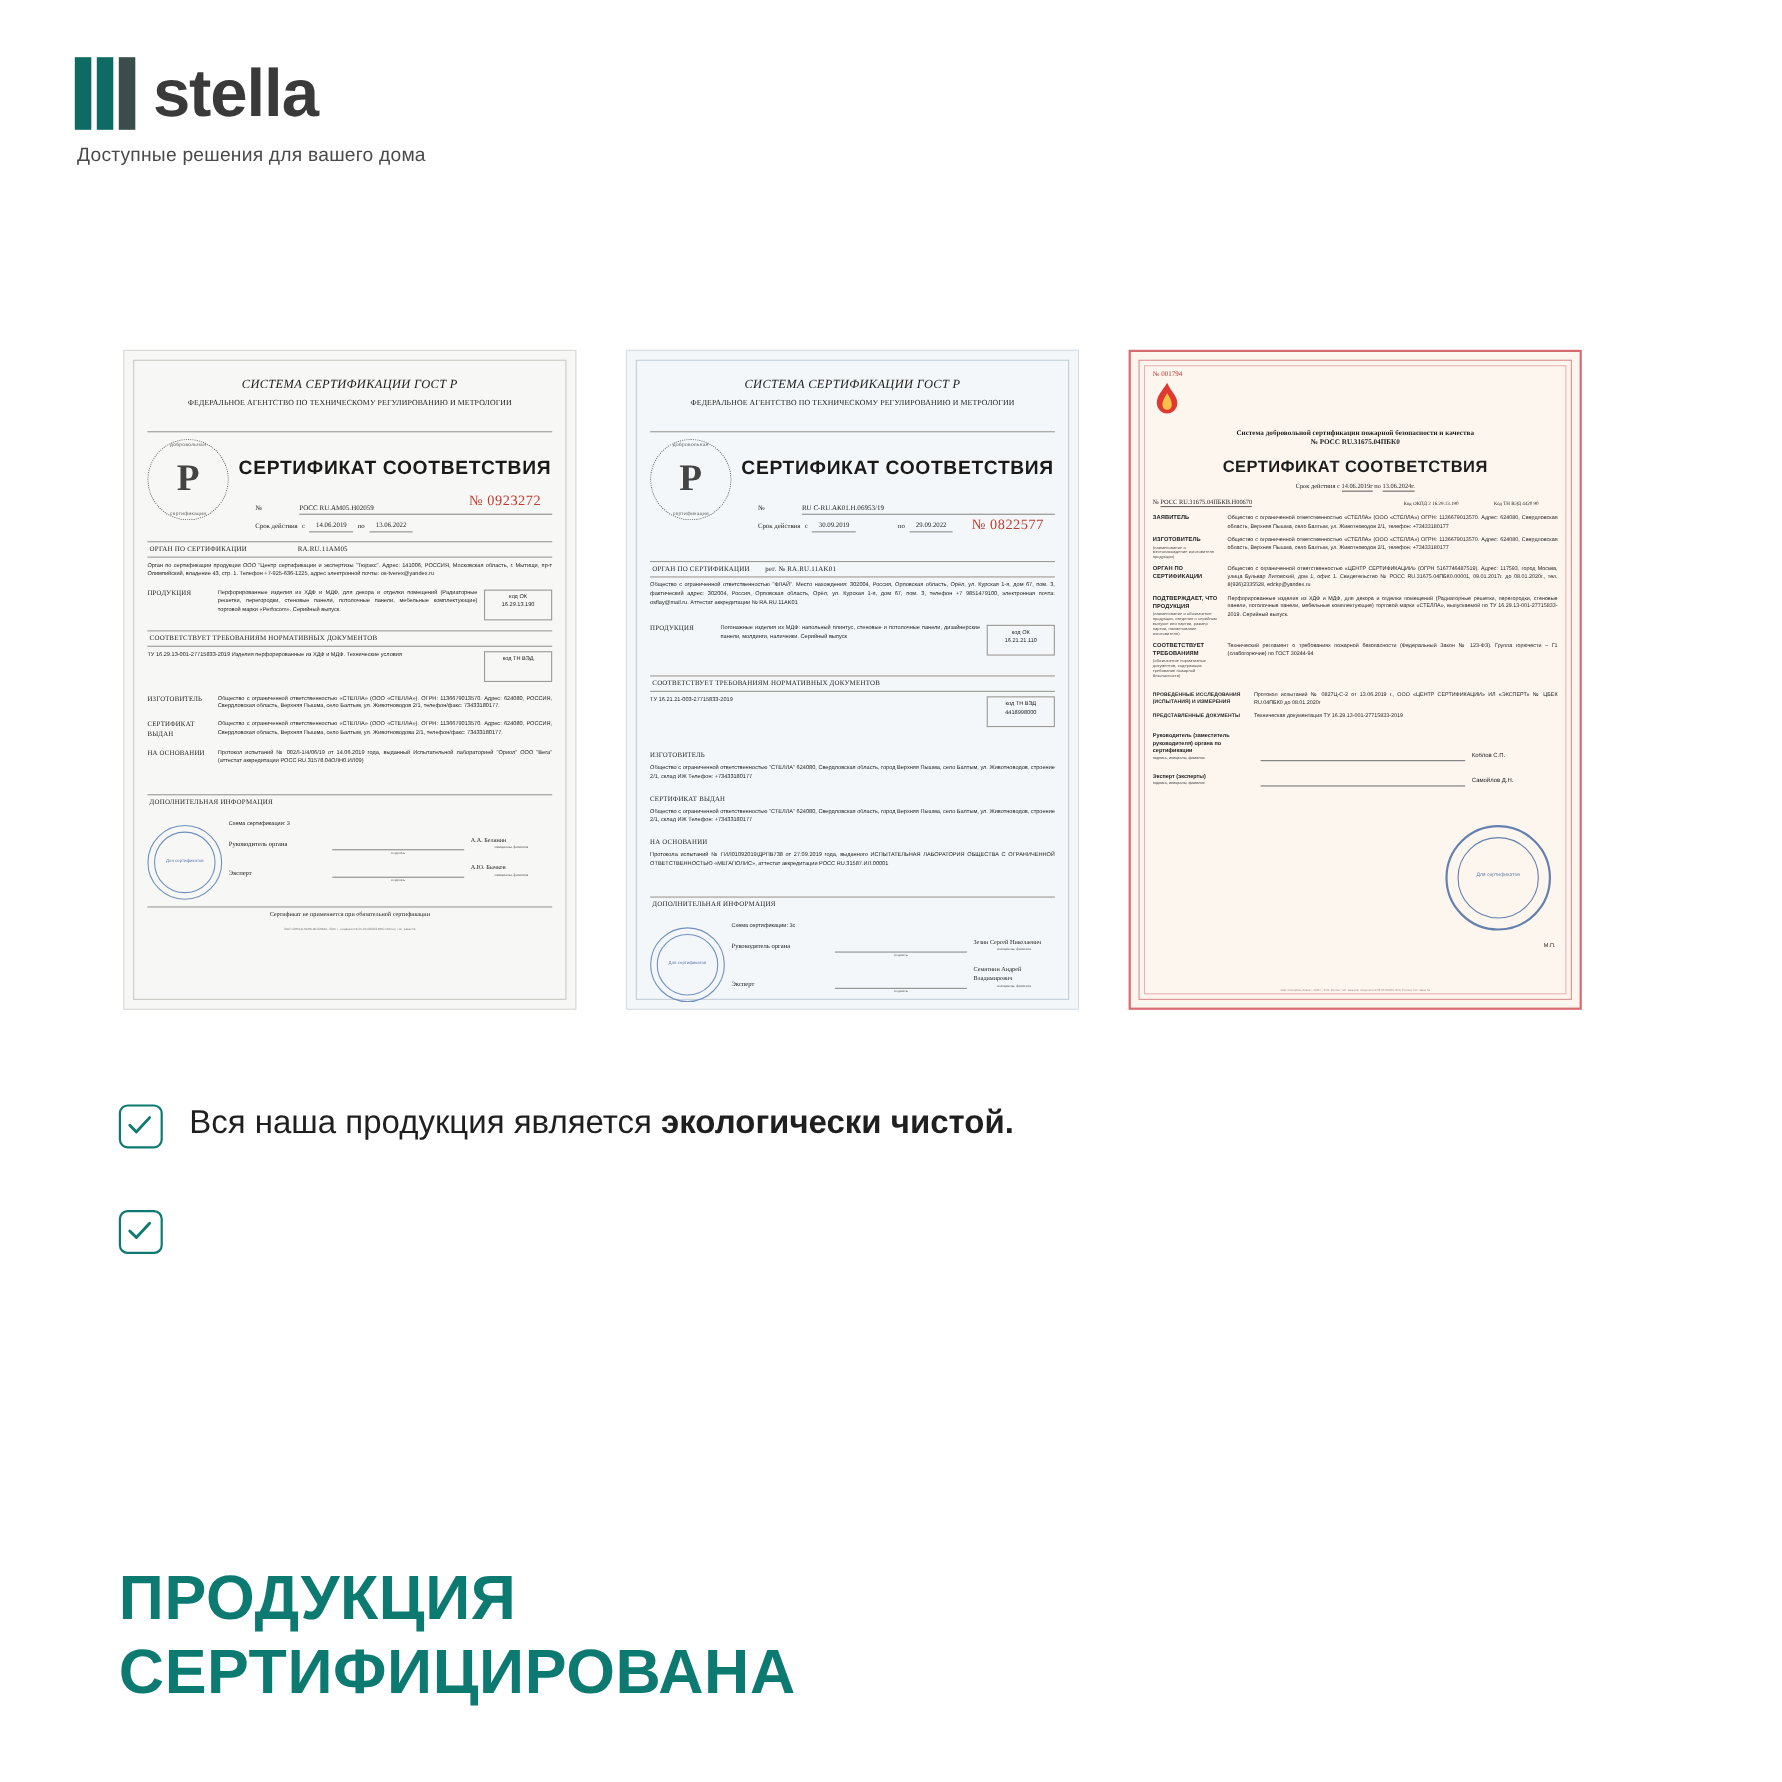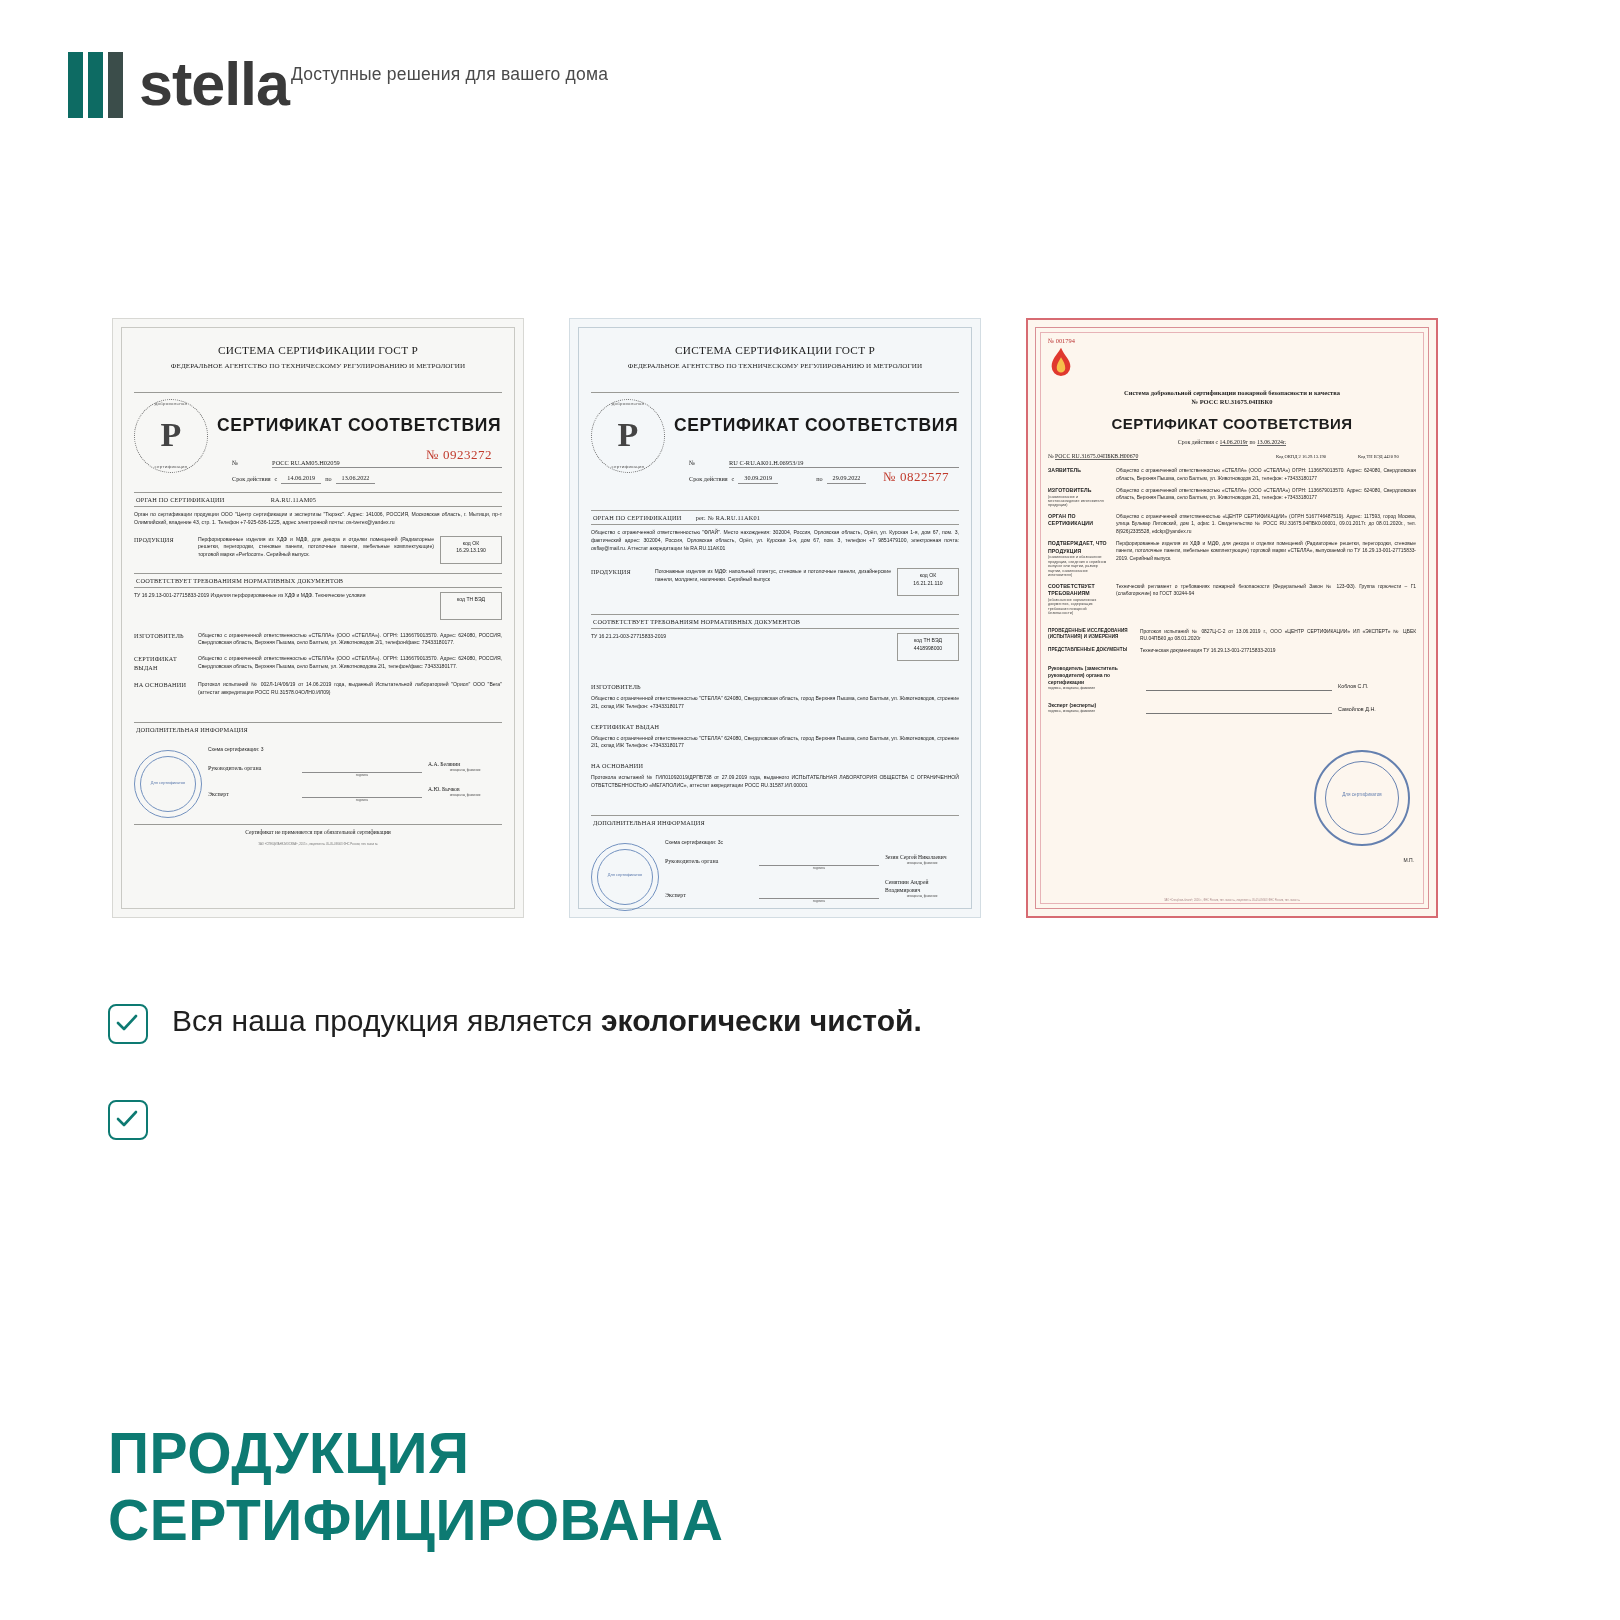--- a/index.html
+++ b/index.html
@@ -15,20 +15,21 @@
     position: relative;
     overflow: hidden;
   }
 
   
   .brand {
     position: absolute;
     left: 68px;
     top: 52px;
     display: flex;
+    flex-direction: column;
   }
   .brand-row {
     display: flex;
     align-items: center;
     gap: 16px;
   }
   .logo-mark {
     display: flex;
     align-items: flex-end;
     gap: 5px;
@@ -91,20 +92,21 @@
     color: #1d1d1d;
   }
   .cert-gost.blue .cert-inner { border-color: #c2ced6; }
   .c-head1 {
     text-align: center;
     font-family: "Liberation Serif", serif;
     font-size: 11.3px;
     letter-spacing: 0.3px;
     font-weight: normal;
     margin-top: 4px;
+    font-style: italic;
   }
   .c-head2 {
     text-align: center;
     font-family: "Liberation Serif", serif;
     font-size: 7.1px;
     letter-spacing: 0.1px;
     margin-top: 3px;
     padding-bottom: 20px;
     border-bottom: 1px solid #9a9a96;
   }

